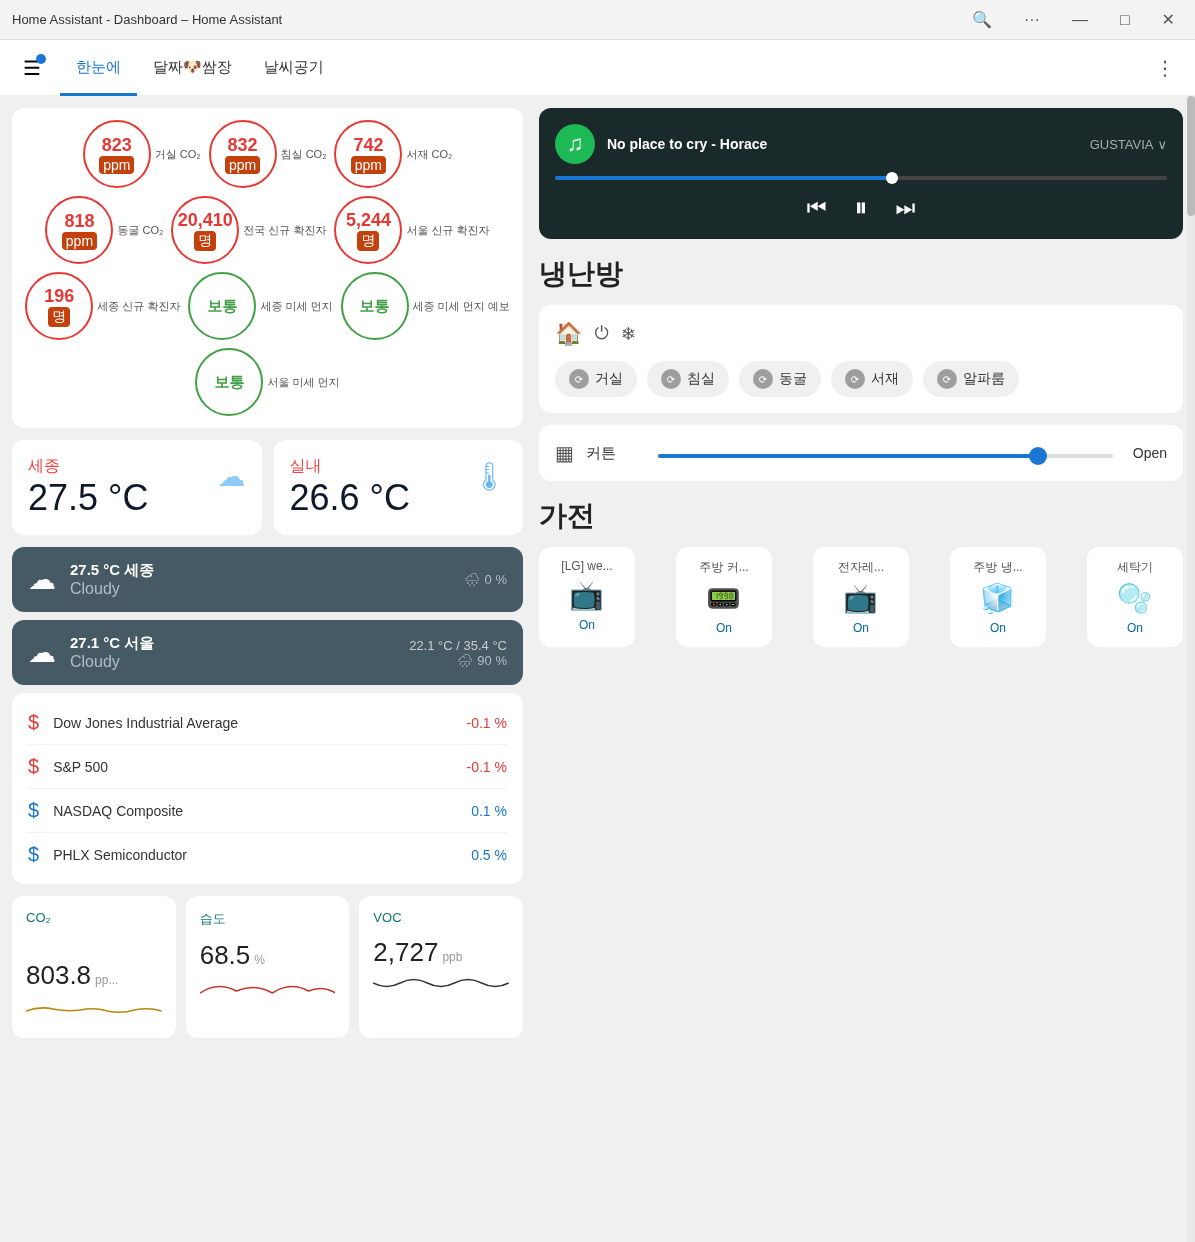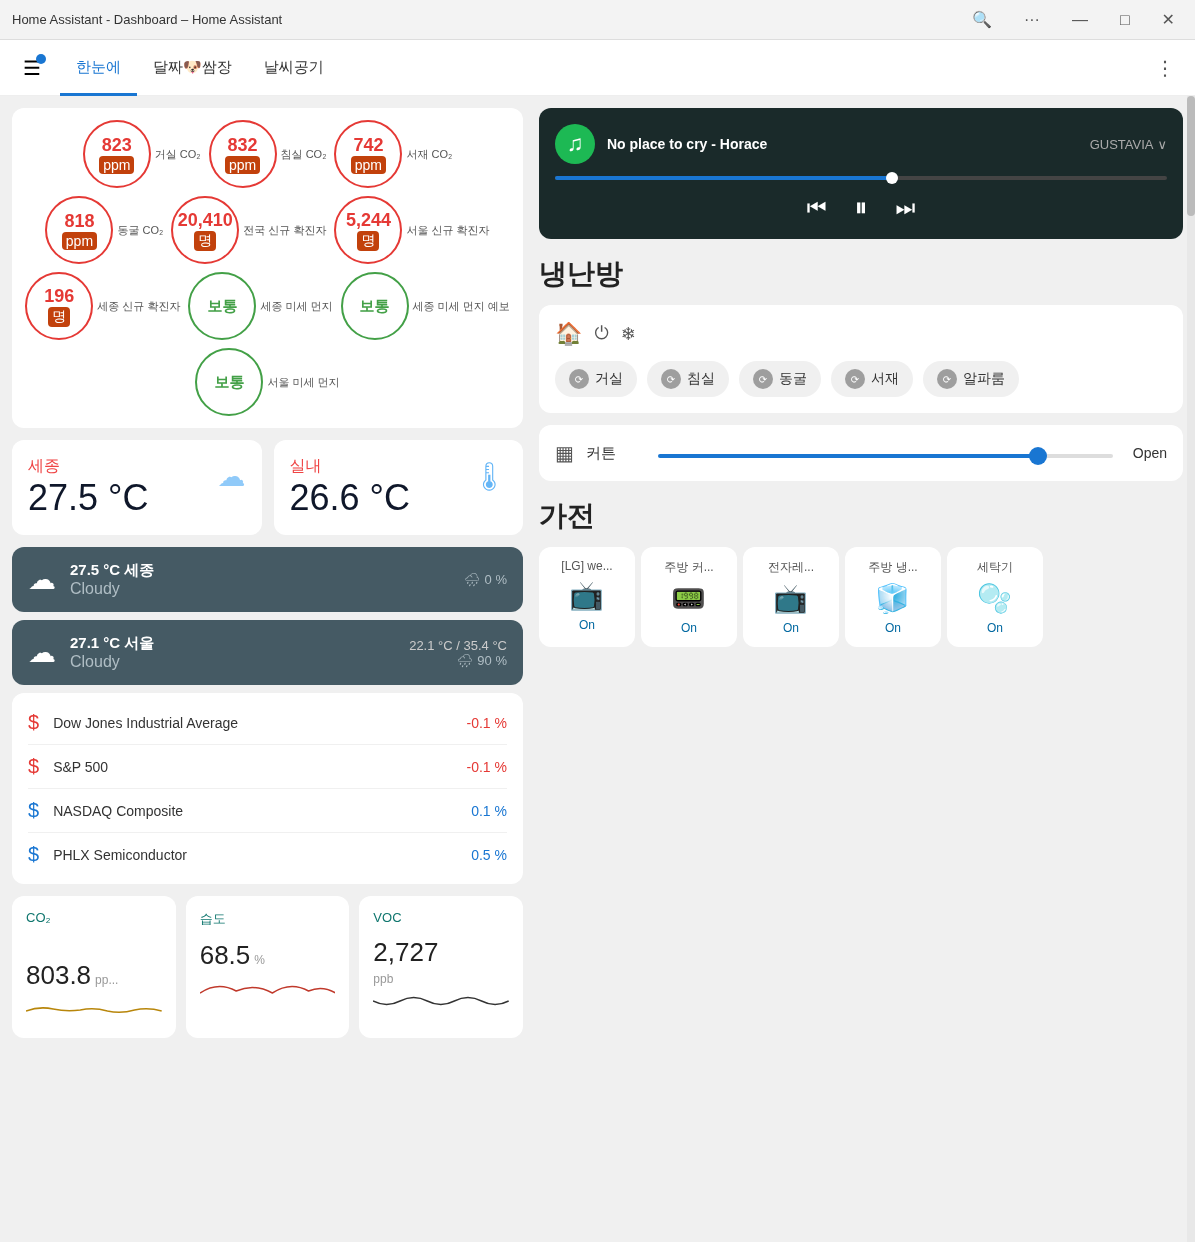--- a/index.html
+++ b/index.html
@@ -297,22 +297,23 @@
     .curtain-slider::-webkit-slider-thumb {
       -webkit-appearance: none;
       width: 18px; height: 18px;
       border-radius: 50%;
       background: #1976d2;
       cursor: pointer;
     }
     .curtain-status { font-size: 14px; color: #333; margin-left: 8px; }
     .appliance-grid {
       display: flex;
-      gap: 6px;
+      gap: 12px;
       flex-wrap: wrap;
+      justify-content: space-between;
     }
     .appliance-card {
       background: white;
       border-radius: 12px;
       padding: 12px;
       width: 96px;
       display: flex; flex-direction: column; align-items: center; gap: 6px;
     }
     .appliance-name { font-size: 12px; color: #555; text-align: center; }
     .appliance-icon { font-size: 28px; color: #1976d2; }
@@ -533,21 +534,21 @@
     <div style="display:flex;align-items:baseline;gap:4px;">
       <span class="sensor-value">68.5</span>
       <span style="font-size:12px;color:#999;">%</span>
     </div>
     <svg class="sparkline" viewBox="0 0 150 30" preserveAspectRatio="none">
       <path d="M0,22 Q20,10 40,20 Q60,12 80,22 Q100,10 120,20 Q135,14 150,22" fill="none" stroke="#c0392b" stroke-width="1.5"></path>
     </svg>
   </div>
         <div class="sensor-card">
     <div class="sensor-label">VOC</div>
-    <div style="display:flex;align-items:baseline;gap:4px;flex-direction:column;">
+    <div style="display:flex;align-items:baseline;gap:4px;">
       <span class="sensor-value">2,727</span>
       <span style="font-size:12px;color:#999;">ppb</span>
     </div>
     <svg class="sparkline" viewBox="0 0 150 30" preserveAspectRatio="none">
       <path d="M0,15 Q15,22 30,15 Q45,8 60,15 Q75,22 90,15 Q105,8 120,15 Q135,22 150,15" fill="none" stroke="#333" stroke-width="1.5"></path>
     </svg>
   </div>
       </div>
 
   </div>

